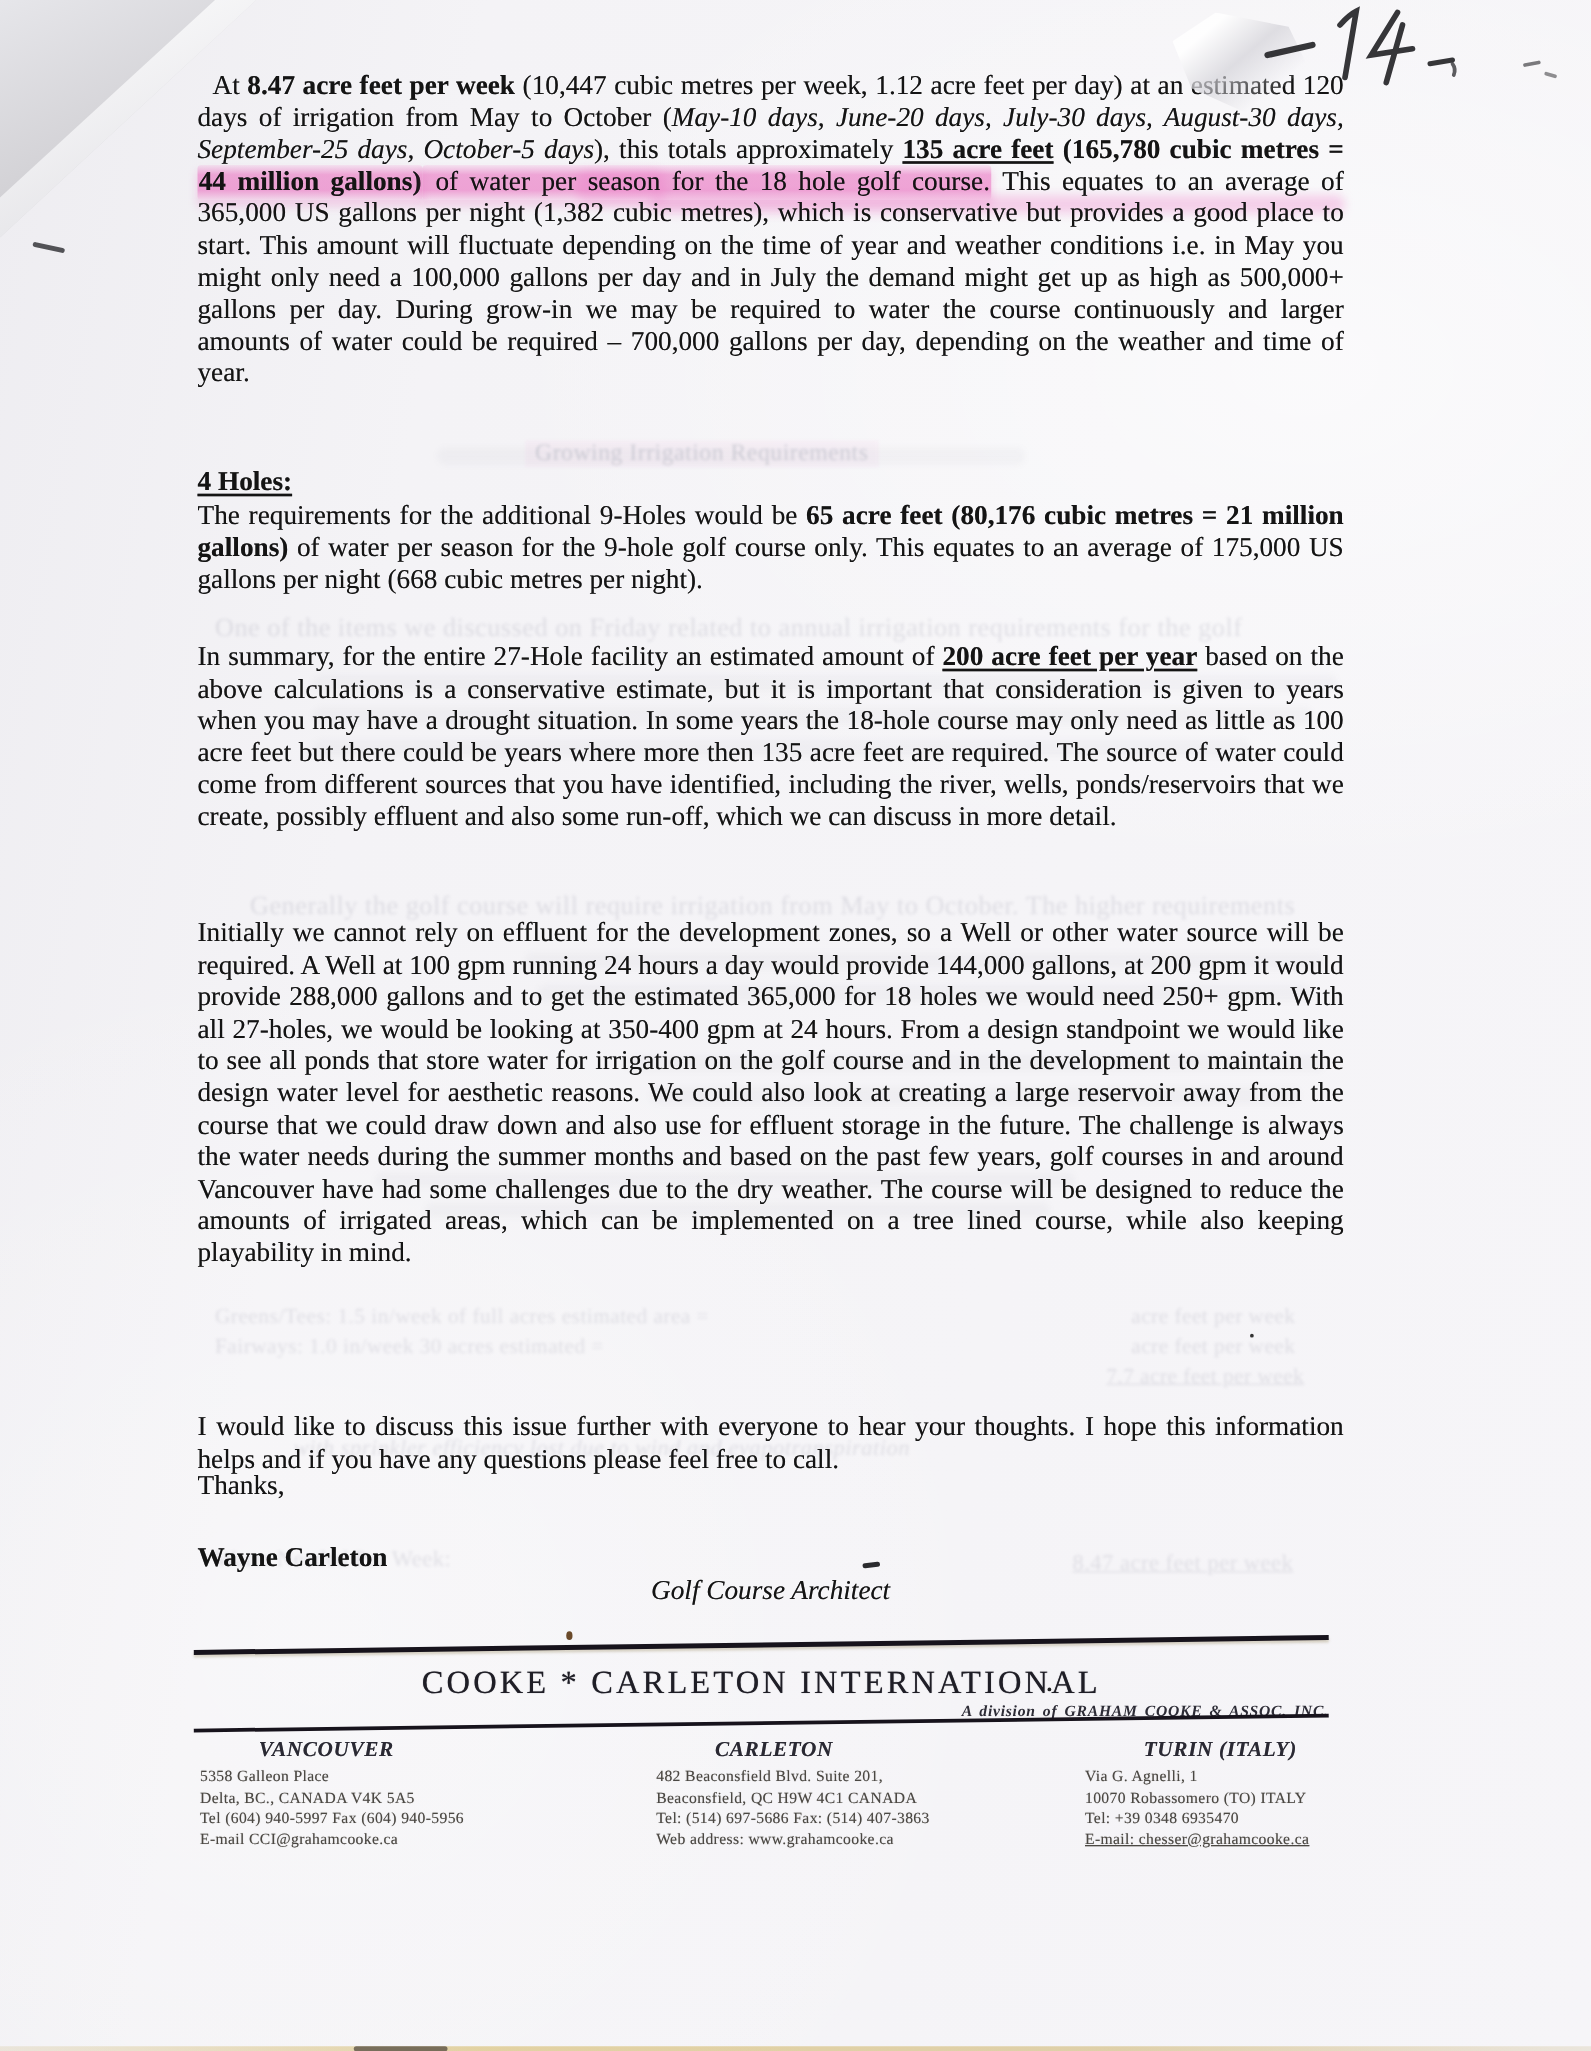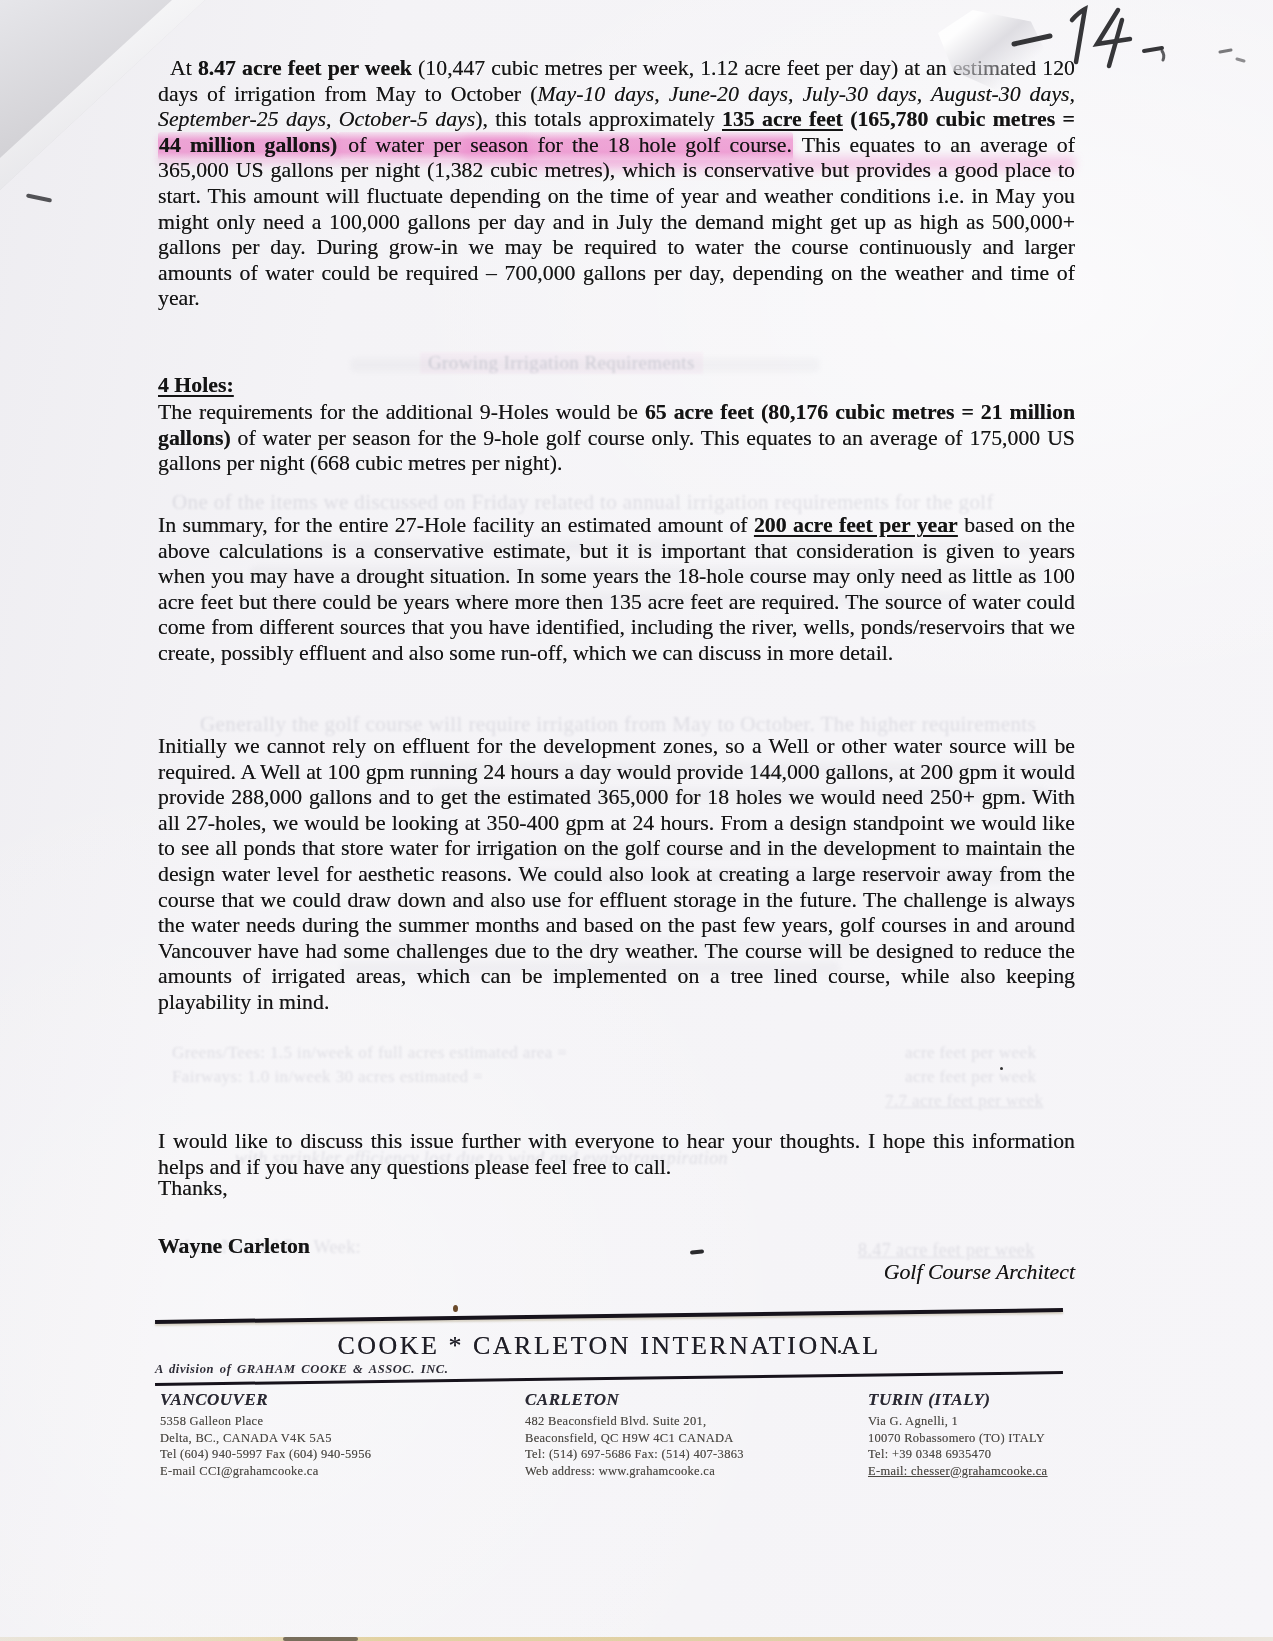--- a/index.html
+++ b/index.html
@@ -60,38 +60,38 @@
   .rs-i{font-style:italic;}
   .rs-u{text-decoration:underline;text-underline-offset:3px;}
   .rs-h{
     background:linear-gradient(to bottom,rgba(243,150,212,.18),rgba(233,108,190,.58) 28%,rgba(233,108,190,.6) 72%,rgba(240,150,210,.28));
     box-shadow:0 5px 7px rgba(235,125,200,.30);
     padding:1px 1px 3px;border-radius:3px;
     -webkit-box-decoration-break:clone;box-decoration-break:clone;
   }
   .heading{font-weight:bold;text-decoration:underline;text-underline-offset:3px;text-align:left;}
   .sig-name{font-weight:bold;text-align:left;}
-  .sig-title{font-style:italic;text-align:right;}
+  .sig-title{font-style:italic;text-align:center;}
   
   .rule{position:absolute;left:155px;width:908px;background:#17131c;z-index:3;transform:rotate(-.75deg);}
   .rule1{top:1314px;height:3.5px;box-shadow:0 2px 2px rgba(120,100,40,.25);}
   .rule2{top:1377px;height:2.5px;}
   .company{
     position:absolute;left:155px;top:1331px;width:908px;z-index:3;text-align:center;
     font-size:26px;letter-spacing:2.5px;color:#1f1e26;text-shadow:0 0 .6px rgba(20,20,30,.7);
   }
   .division{
-    position:absolute;left:155px;top:1362px;width:908px;z-index:3;text-align:left;
+    position:absolute;left:155px;top:1362px;width:908px;z-index:3;text-align:right;
     font-size:12.5px;font-weight:bold;font-style:italic;letter-spacing:.6px;
     color:#2d2c36;word-spacing:2px;
   }
   .office{position:absolute;top:1390px;width:340px;z-index:3;}
   .office-city{
     font-size:17px;font-weight:bold;font-style:italic;letter-spacing:.5px;
-    color:#2a2933;margin-bottom:3px;text-shadow:0 0 .5px rgba(30,30,40,.5);
+    color:#2a2933;margin-bottom:3px;text-shadow:0 0 .5px rgba(30,30,40,.5);margin-left:47px;
   }
   .office-line{
     font-size:12.5px;line-height:16.5px;color:#4b4843;
     text-shadow:0 0 .6px rgba(60,55,50,.45);letter-spacing:.3px;
   }
   .office-vancouver{left:160px;}
   .office-montreal{left:525px;}
   .office-turin{left:868px;}
   .office-turin .office-line:last-child{text-decoration:underline;}
 </style>

